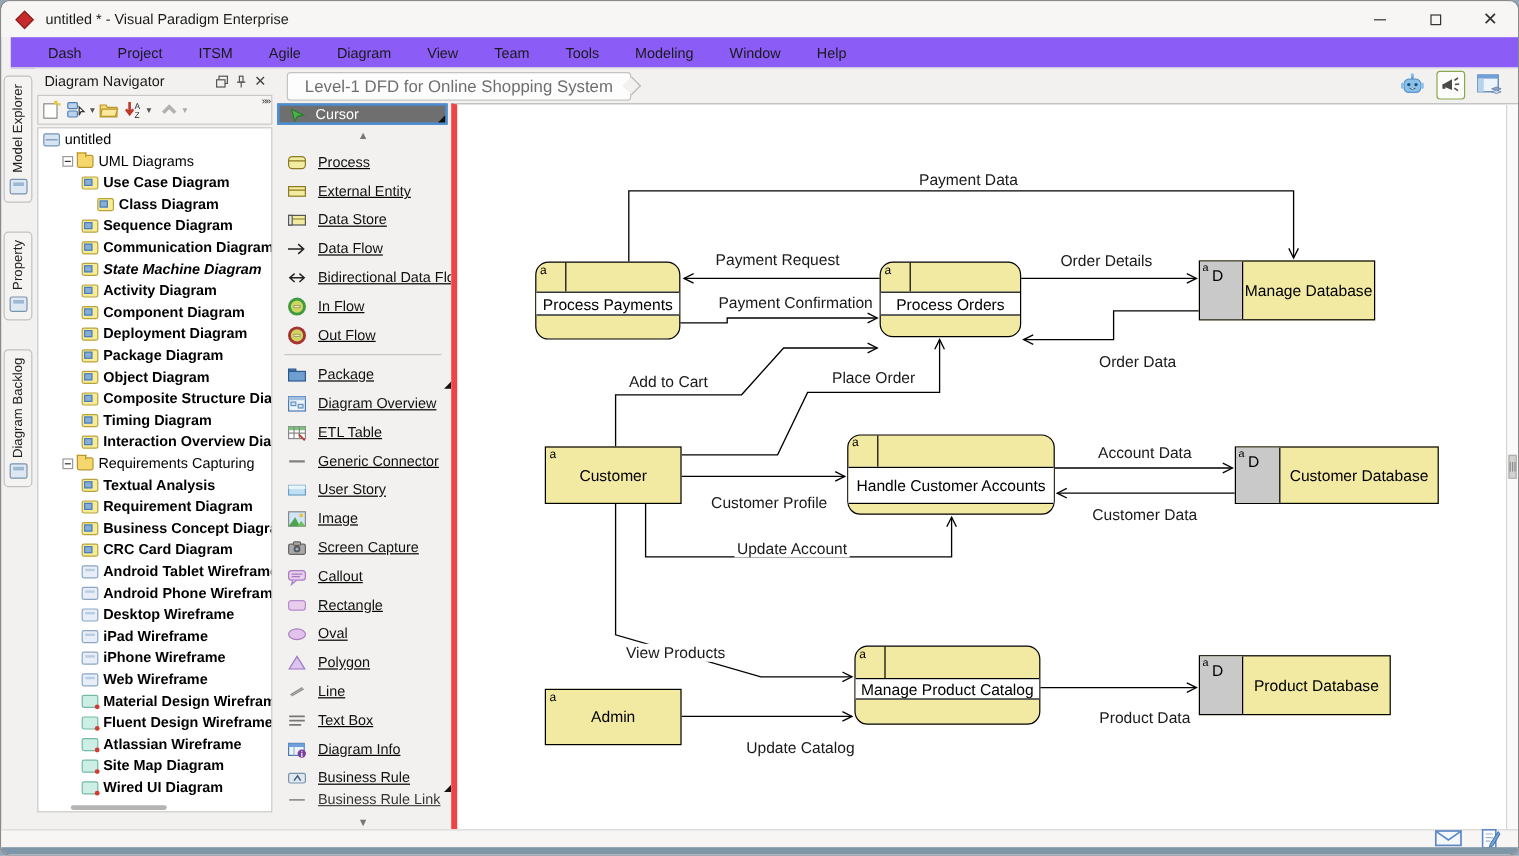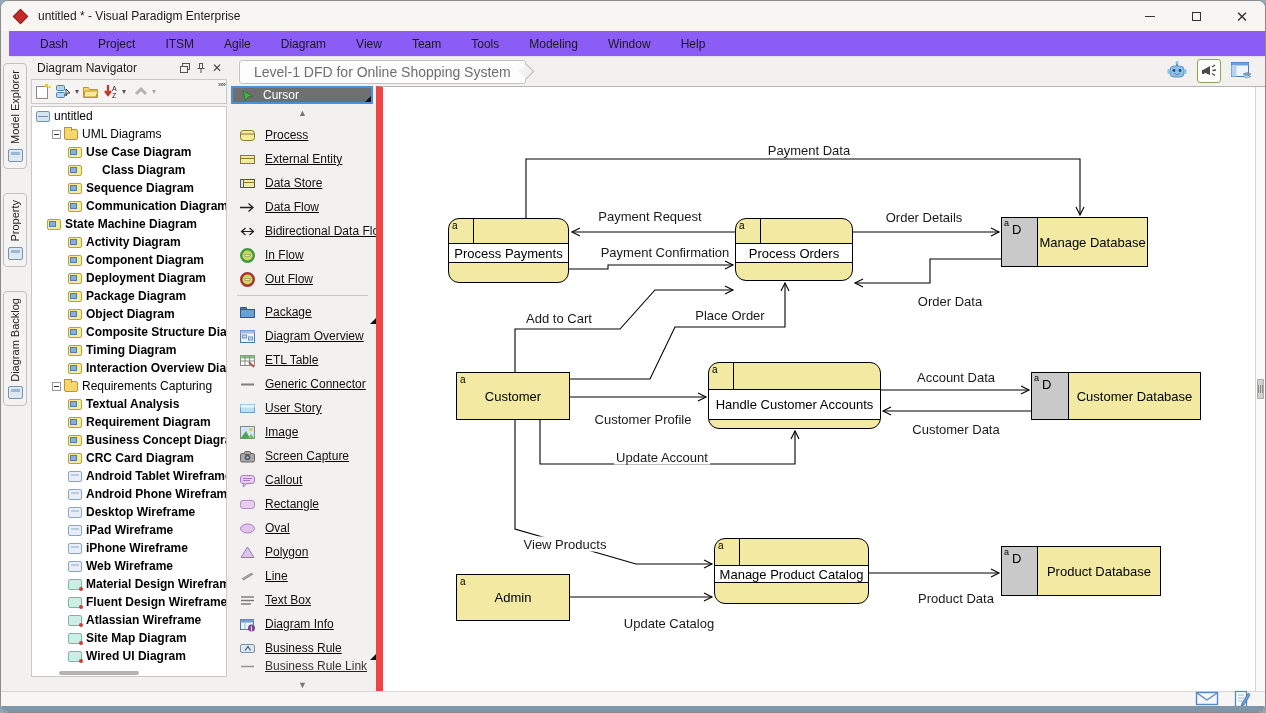--- a/index.html
+++ b/index.html
@@ -62,21 +62,21 @@
   .cursor-item{position:absolute;left:2px;top:0px;right:3px;height:18px;background:#6f6f6f;border:2px solid #4a90d9;display:flex;align-items:center;color:#fff;font-size:12px;gap:8px;padding-left:8px;position:absolute;}
   .cursor-item .corner,.tool-row .corner{position:absolute;right:0;bottom:0;width:0;height:0;border-left:6px solid transparent;border-bottom:6px solid #111;}
   .tb-scrollarrow{position:absolute;left:0;right:0;text-align:center;font-size:9px;color:#777;}
   .tool-list{position:absolute;left:0;top:37px;right:0;text-decoration:underline;}
   .tool-row{height:24px;display:flex;align-items:center;gap:9px;padding-left:10px;font-size:12px;color:#111;position:relative;white-space:nowrap;}
   .tool-row.clipped{height:12px;overflow:hidden;opacity:.85;}
   .tool-sep{height:9px;display:flex;align-items:center;}
   .tool-sep div{height:1px;background:#c9c8c7;margin:0 8px;flex:1;}
   .tool-ic{width:17px;height:17px;flex:none;display:flex;align-items:center;justify-content:center;}
   
-  .canvas{position:absolute;left:147px;top:29px;right:0;bottom:0;background:#ffffff;border-left:7px solid #ef4444;border-top:1px solid #b5b5b5;overflow:hidden;}
+  .canvas{position:absolute;left:147px;top:29px;right:0;bottom:0;background:#ffffff;border-left:5px solid #ef4444;border-top:1px solid #b5b5b5;overflow:hidden;}
   .canvas svg{position:absolute;left:0;top:0;}
   .dfd-node{position:absolute;border:1px solid #000;font-size:13px;color:#000;}
   .proc{background:#f2e9a2;border-radius:11px;}
   .proc .divider{position:absolute;left:24px;top:0;width:1px;background:#000;}
   .proc .band{position:absolute;left:0;right:0;background:#fff;border-top:1px solid #000;border-bottom:1px solid #000;display:flex;align-items:center;justify-content:center;overflow:hidden;}
   .ent{background:#f2e9a2;display:flex;align-items:center;justify-content:center;}
   .corner-a{position:absolute;left:3px;top:1px;font-size:10px;color:#000;}
   .store{display:flex;background:#f2e9a2;}
   .store .cell{background:#c9c9c9;border-right:1px solid #000;position:relative;flex:none;}
   .store .cell .sup{position:absolute;left:2px;top:0px;font-size:9px;}
@@ -197,33 +197,33 @@
         </div>
         <div class="tree-row" style="padding-left: 20px;">
           <span class="toggle"></span>
           <span class="ti ti-folder"></span>
           <span>UML Diagrams</span>
         </div>
         <div class="tree-row bold" style="padding-left: 36px;">
           <span class="ti ti-uml"></span>
           <span>Use Case Diagram</span>
         </div>
-        <div class="tree-row bold" style="padding-left: 36px; gap: 16px;">
+        <div class="tree-row bold" style="padding-left: 49px;">
           <span class="ti ti-uml"></span>
           <span>Class Diagram</span>
         </div>
         <div class="tree-row bold" style="padding-left: 36px;">
           <span class="ti ti-uml"></span>
           <span>Sequence Diagram</span>
         </div>
         <div class="tree-row bold" style="padding-left: 36px;">
           <span class="ti ti-uml"></span>
           <span>Communication Diagram</span>
         </div>
-        <div class="tree-row bold" style="padding-left: 15px;">
+        <div class="tree-row bold" style="padding-left: 36px; font-style: italic;">
           <span class="ti ti-uml"></span>
           <span>State Machine Diagram</span>
         </div>
         <div class="tree-row bold" style="padding-left: 36px;">
           <span class="ti ti-uml"></span>
           <span>Activity Diagram</span>
         </div>
         <div class="tree-row bold" style="padding-left: 36px;">
           <span class="ti ti-uml"></span>
           <span>Component Diagram</span>

